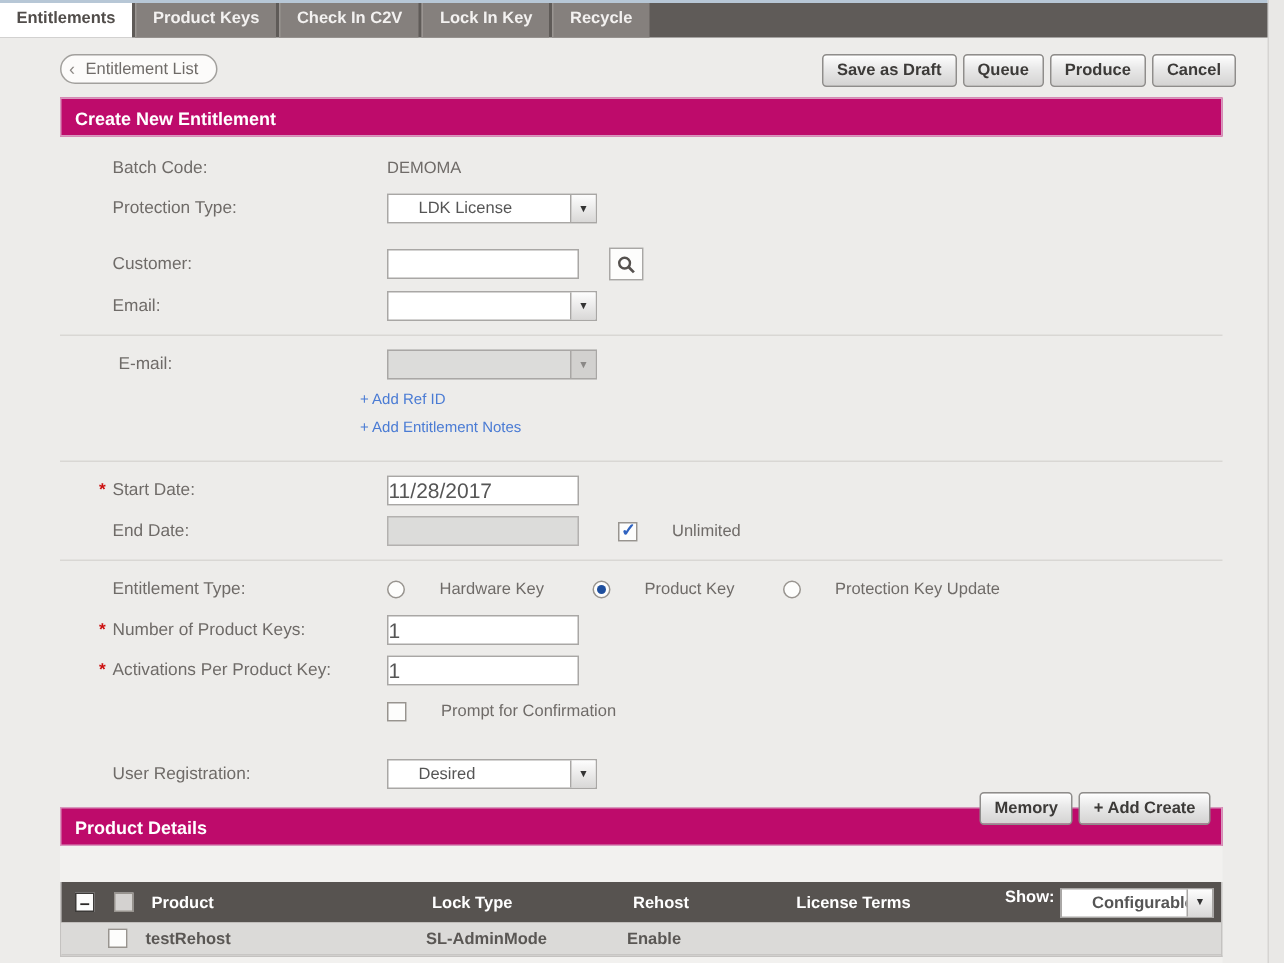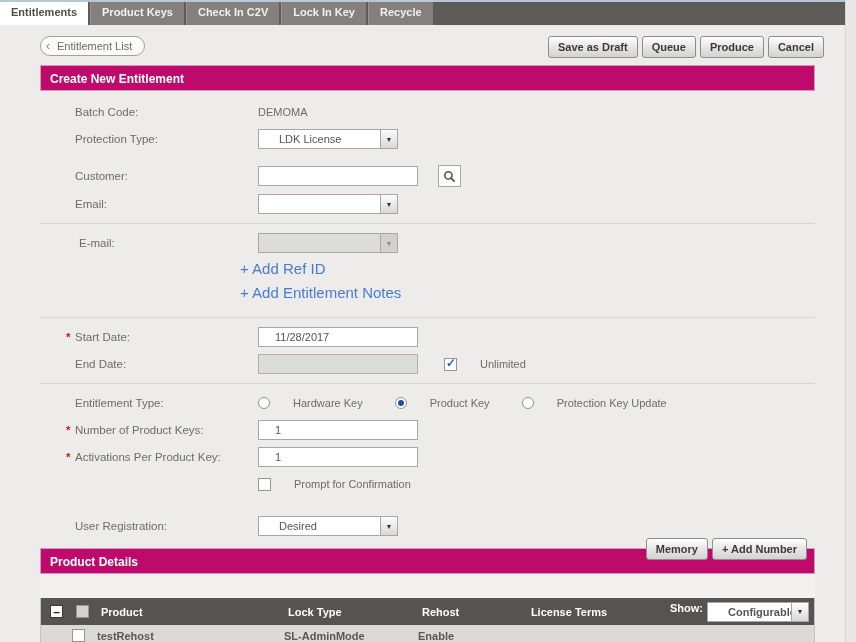--- a/index.html
+++ b/index.html
@@ -45,40 +45,40 @@
     background:#be0b6b; color:#ffffff; font-weight:bold; font-size:12px;
     height:26px; line-height:26px; padding-left:9px; border:1px solid #d897bd;
   }
 
   
   .form { padding-top:11px; }
   .frow { display:flex; align-items:center; margin-bottom:7px; min-height:20px;gap:18px; }
   .flabel { width:200px; padding-left:35px; position:relative; color:#6f6b68; font-size:11.5px; }
   .req { position:absolute; left:26px; top:0; color:#cc1111; font-weight:bold; }
   .tinput {
-    width:160px; height:20px; border:1px solid #a9a7a5; background:#fff;
-    font-family:"Liberation Sans",sans-serif; font-size:11px; color:#555; padding:0 16px;
+    width:128px; height:20px; border:1px solid #a9a7a5; background:#fff;
+    font-family:"Liberation Sans",sans-serif; font-size:14px; color:#555; padding:0 0;
   }
   .tinput:disabled, .tinput.disabled { background:#dcdcda; border-color:#b3b1af; }
   .sel { display:inline-flex; width:140px; height:20px; border:1px solid #a9a7a5; background:#fff; cursor:pointer; }
   .sel .txt { flex:1; padding:3px 20px; color:#555; white-space:nowrap; overflow:hidden; }
   .sel .arw {
     width:17px; background:linear-gradient(#fdfdfd,#d9d8d7); border-left:1px solid #a9a7a5;
     display:flex; align-items:center; justify-content:center; font-size:7px; color:#333;
   }
   .sel.disabled { background:#dcdcda; }
   .sel.disabled .txt { color:#9a9896; }
   .sel.disabled .arw { background:#d2d1cf; color:#8a8886; }
   .searchbtn {
     width:23px; height:22px; margin-left:2px; background:#fdfdfc; border:1px solid #a9a7a5;
     display:inline-flex; align-items:center; justify-content:center; cursor:pointer;
   }
   .divider { border-top:1px solid #d9d7d4; margin:9px 0 9px 0; width:775px; }
   .linkrow { margin:2px 0 6px 200px; }
-  .link { color:#4a7bd4; font-size:15px; text-decoration:none; cursor:pointer; display:inline-block; margin-bottom:7px; }
+  .link { color:#4a7bd4; font-size:10px; text-decoration:none; cursor:pointer; display:inline-block; margin-bottom:7px; }
 
   .cb { width:13px; height:13px; border:1px solid #98948f; background:#fdfdfc; display:inline-block; position:relative; vertical-align:-2px; cursor:pointer; }
   .cb.checked::after { content:"\2713"; position:absolute; top:-3px; left:1px; color:#2e62c0; font-weight:bold; font-size:12px; }
   .rad { width:12px; height:12px; border:1px solid #98948f; border-radius:50%; background:#fdfdfc; display:inline-block; position:relative; vertical-align:-2px; cursor:pointer; }
   .rad.checked::after { content:""; position:absolute; top:2px; left:2px; width:6px; height:6px; border-radius:50%; background:#1f4f9e; }
   .optlbl { margin:0 14px 0 5px; color:#6f6b68; }
 
   
   .overlaybtns { display:flex; justify-content:flex-end; gap:4px; position:relative; z-index:2; margin:2px 8px -12px 0; width:767px; }
   .panel { background:#f2f1ef; padding:24px 0 6px 0; width:775px; }
@@ -239,21 +239,21 @@
         <span class="flabel">User Registration:</span>
         <span class="sel">
           <span class="txt">Desired</span>
           <span class="arw">▼</span>
         </span>
       </div>
     </div>
 
     <div class="overlaybtns">
       <button class="btn">Memory</button>
-      <button class="btn">+ Add Number</button>
+      <button class="btn">+ Add Create</button>
     </div>
     <div class="sectionbar inner">Product Details</div>
 
     <div class="panel">
       <div class="ptable">
         <div class="thead">
           <span class="minusbox">–</span>
           <span class="col-check"><span class="cb hcb"></span></span>
           <span class="col-product">Product</span>
           <span class="col-lock">Lock Type</span>

